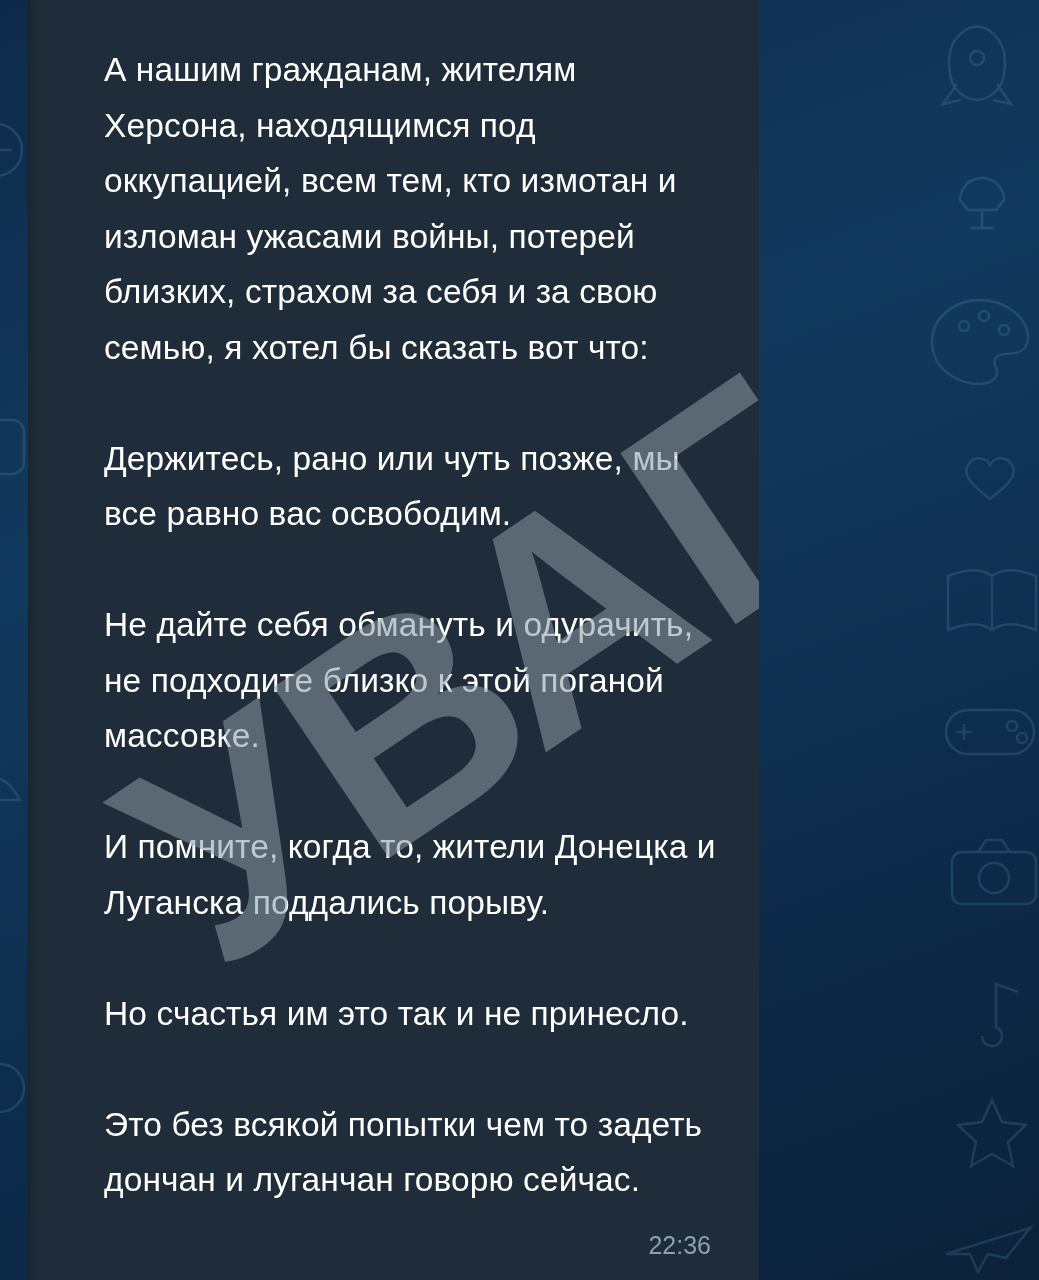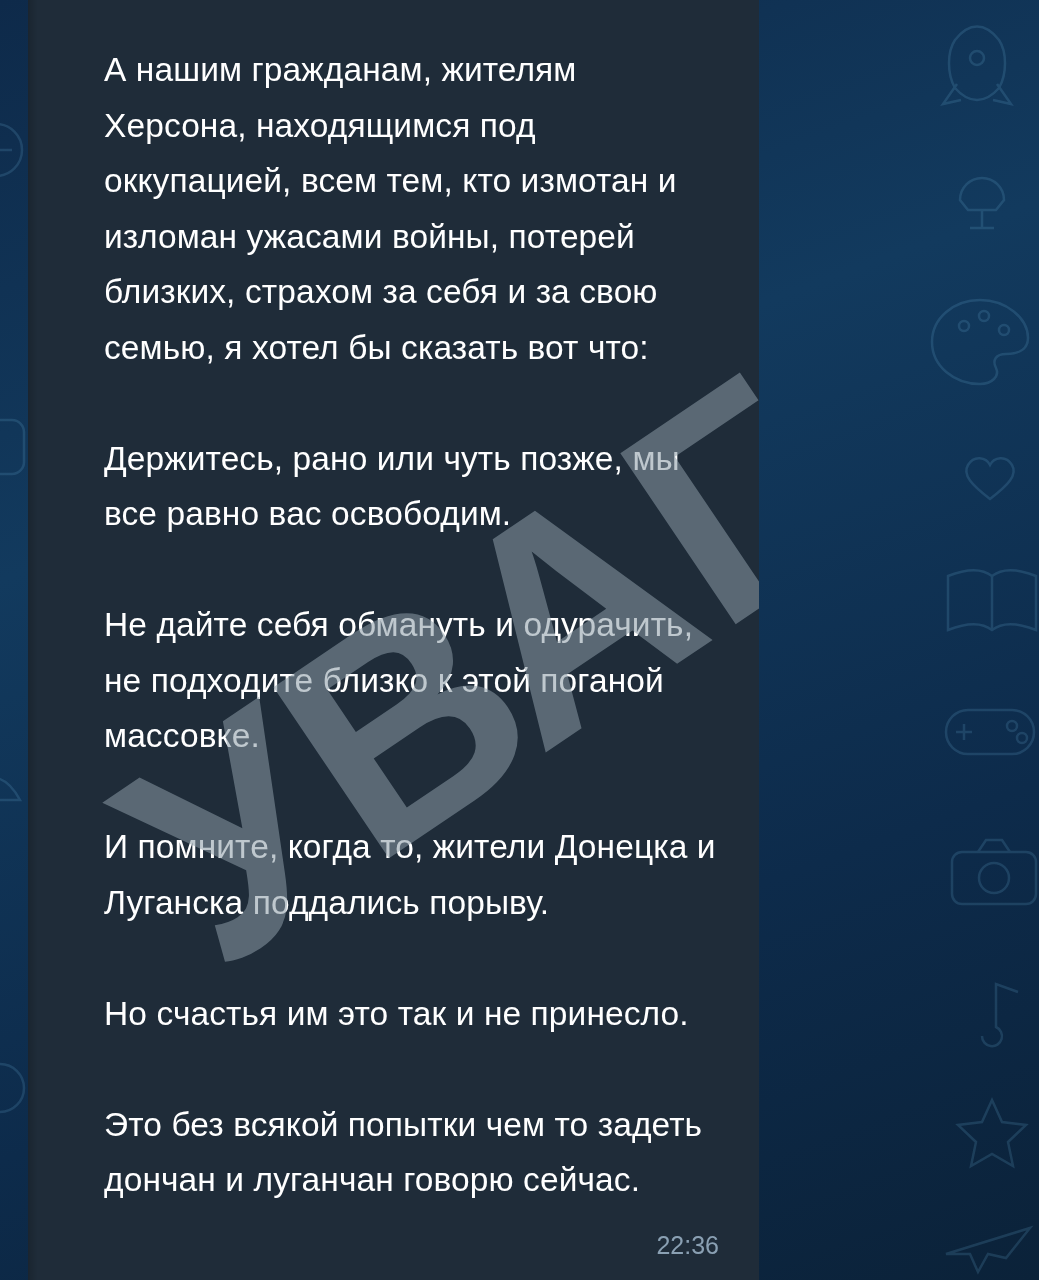--- a/index.html
+++ b/index.html
@@ -72,21 +72,21 @@
     width: 930px;
     height: 700px;
     pointer-events: none;
   }
   #watermark svg { width: 100%; height: 100%; display: block; }
 
   
   #message-meta {
     position: absolute;
     z-index: 6;
-    right: 40px;
+    right: 48px;
     bottom: 22px;
     display: flex;
     align-items: flex-start;
     gap: 7px;
   }
   #message-time {
     color: #8aa0b3;
     font-size: 25px;
     line-height: 1;
     font-weight: 400;

